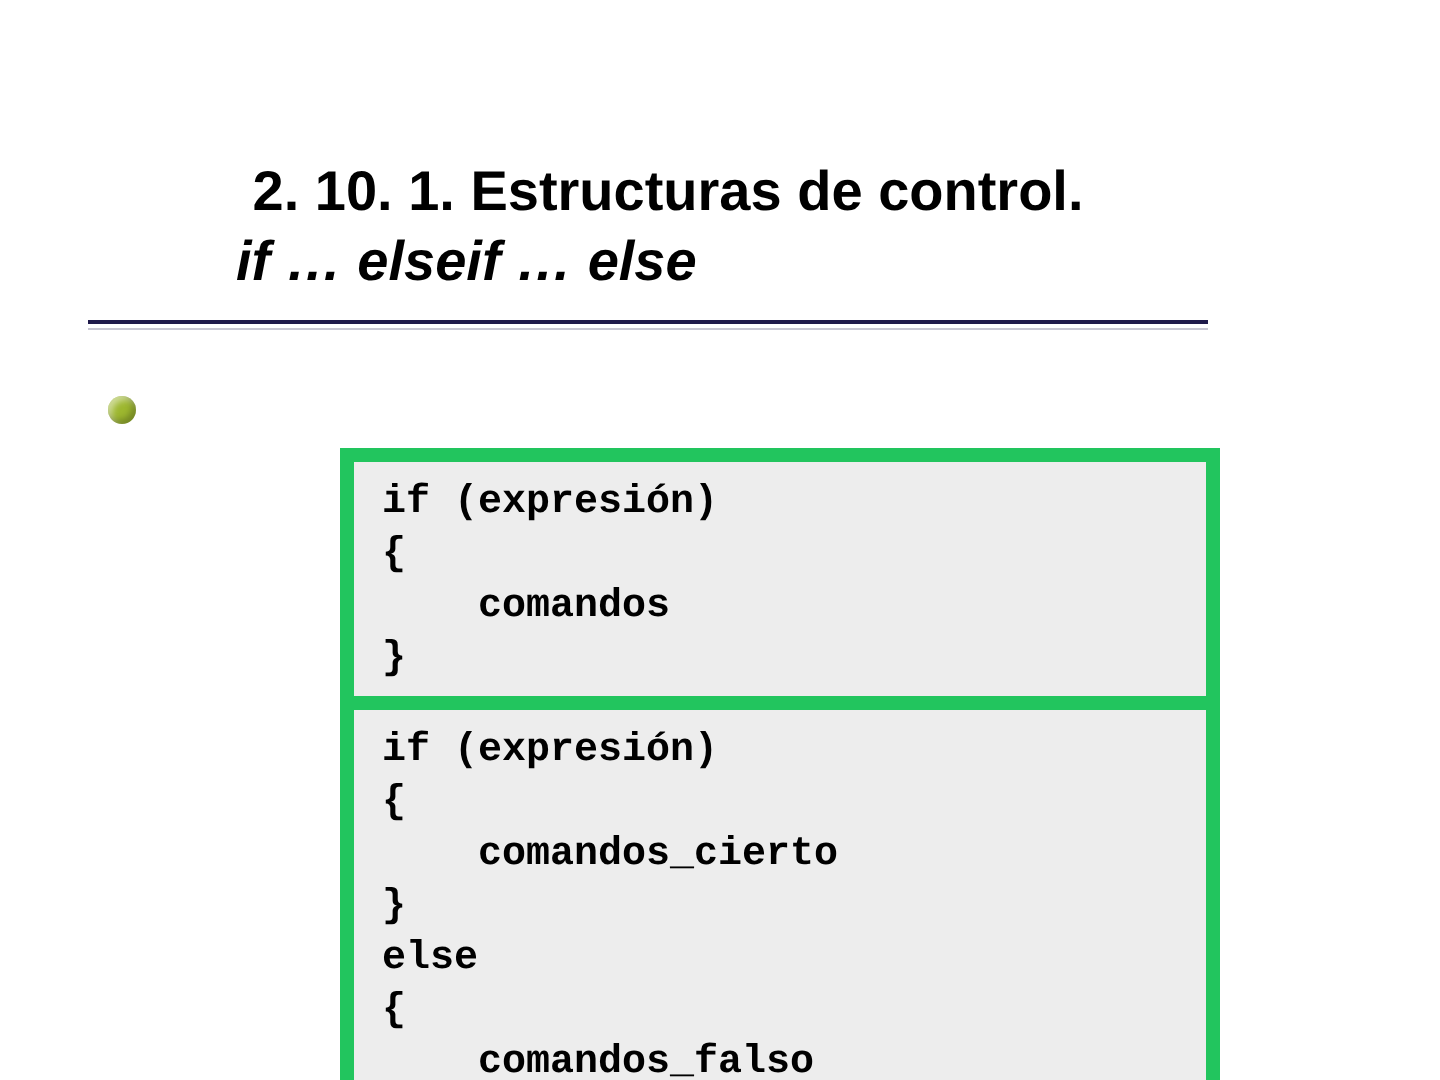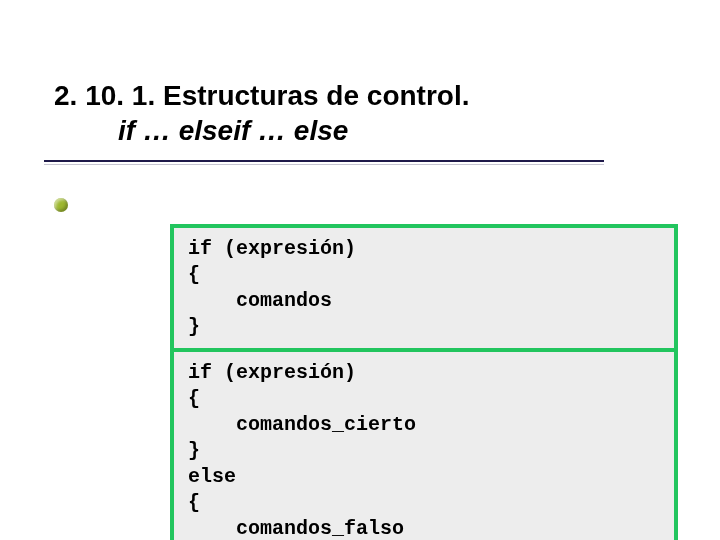--- a/index.html
+++ b/index.html
@@ -21,20 +21,21 @@
     position: absolute;
     left: 54px;
     top: 78px;
     width: 560px;
   }
   .title-line1 {
     font-size: 28px;
     font-weight: bold;
     color: #000;
     line-height: 1.25;
+    text-align: center;
   }
   .title-line2 {
     font-size: 28px;
     font-style: italic;
     font-weight: bold;
     color: #000;
     line-height: 1.25;
     margin-left: 64px;
   }
   .underline {
@@ -60,23 +61,23 @@
     top: 198px;
     width: 14px;
     height: 14px;
     border-radius: 50%;
     background: #9db72f;
     box-shadow: inset -2px -2px 3px rgba(0,0,0,0.25), inset 2px 2px 3px rgba(255,255,255,0.5);
   }
   .code-box {
     position: absolute;
     left: 170px;
-    width: 508px;
+    width: 440px;
     background: #ededed;
-    border: 4px solid #22c55e;
+    border: 7px solid #22c55e;
     box-sizing: border-box;
     padding: 8px 14px 10px 14px;
     font-family: "Courier New", Courier, monospace;
     font-size: 20px;
     line-height: 1.3;
     color: #000;
     font-weight: bold;
     white-space: pre;
   }
   .code-box-1 { top: 224px; }

